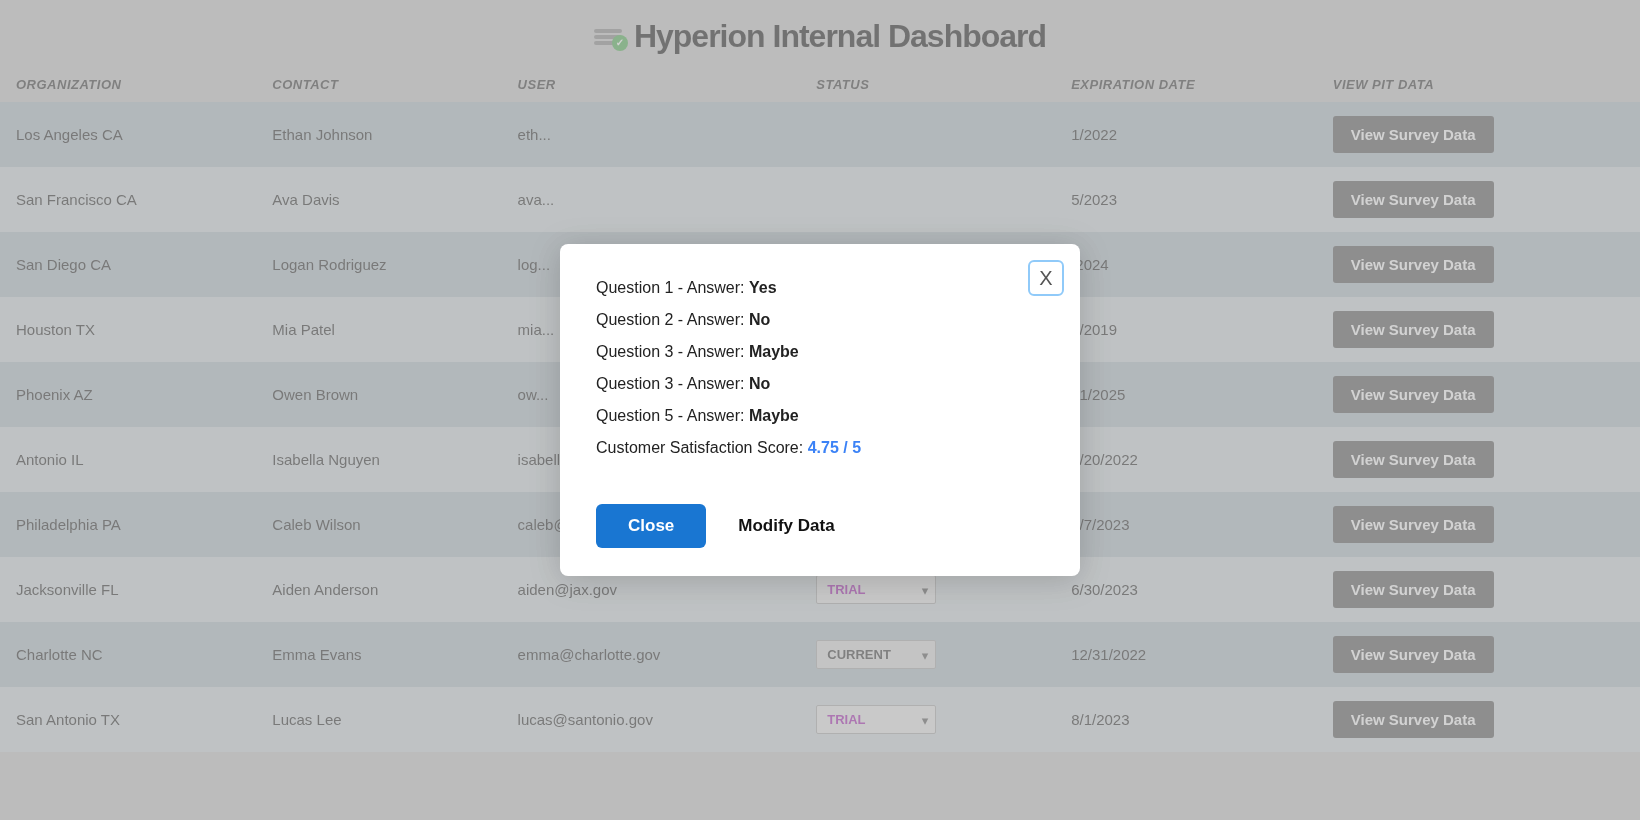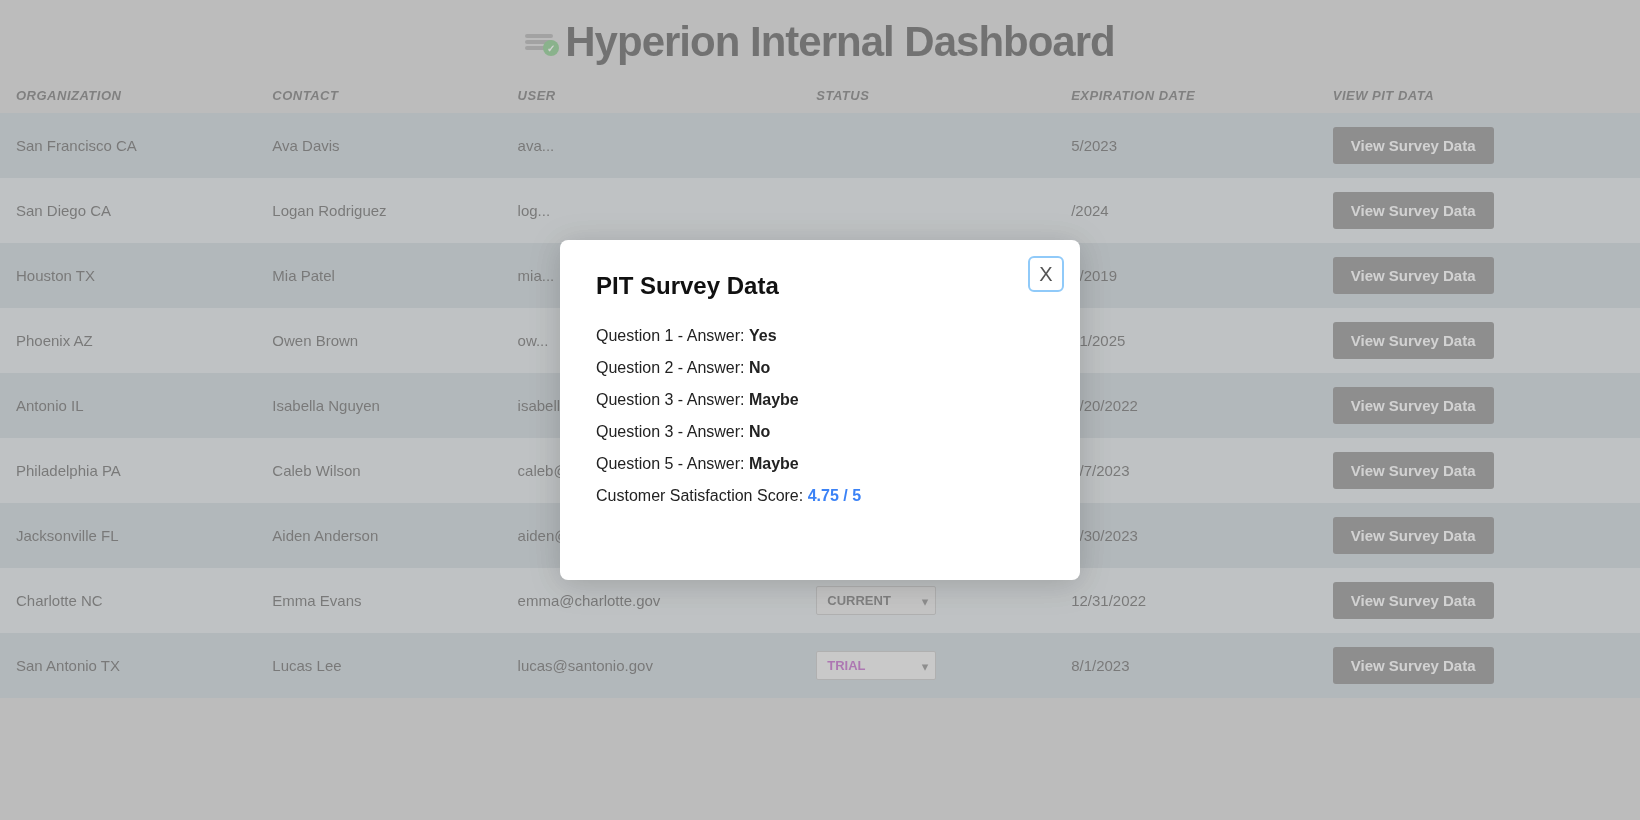--- a/index.html
+++ b/index.html
@@ -46,21 +46,21 @@
       background: #4caf50;
       border-radius: 50%;
       display: flex;
       align-items: center;
       justify-content: center;
       color: white;
       font-size: 10px;
       font-weight: bold;
     }
     .header h1 {
-      font-size: 42px;
+      font-size: 32px;
       font-weight: 900;
       color: #111;
       letter-spacing: -1px;
     }
 
     
     .table-container {
       width: 100%;
       border-collapse: collapse;
     }
@@ -243,20 +243,28 @@
     <tr>
       <th>ORGANIZATION</th>
       <th>CONTACT</th>
       <th>USER</th>
       <th>STATUS</th>
       <th>EXPIRATION DATE</th>
       <th>VIEW PIT DATA</th>
     </tr>
   </thead>
   <tbody id="table-body">
+  <tr>
+        <td>Los Angeles CA</td>
+        <td>Ethan Johnson</td>
+        <td>eth...</td>
+        <td></td>
+        <td>1/2022</td>
+        <td><button class="view-btn">View Survey Data</button></td>
+      </tr>
       <tr>
         <td>San Francisco CA</td>
         <td>Ava Davis</td>
         <td>ava...</td>
         <td></td>
         <td>5/2023</td>
         <td><button class="view-btn">View Survey Data</button></td>
       </tr>
       <tr>
         <td>San Diego CA</td>
@@ -320,21 +328,20 @@
         <td>lucas@santonio.gov</td>
         <td><div class="select-wrapper"><select class="status-select"><option value="TRIAL">TRIAL</option><option value="CURRENT">CURRENT</option><option value="EXPIRED">EXPIRED</option></select></div></td>
         <td>8/1/2023</td>
         <td><button class="view-btn">View Survey Data</button></td>
       </tr>
     </tbody>
 </table>
 
 <div class="overlay">
   <div class="modal">
-    <h2 class="modal-title">PIT Survey Data</h2>
     <button class="modal-close">X</button>
 
     <div class="modal-body">
       <p>
         <span>Question 1 - Answer:</span> <strong>Yes</strong>
       </p>
       <p>
         <span>Question 2 - Answer:</span> <strong>No</strong>
       </p>
       <p>
@@ -344,14 +351,18 @@
         <span>Question 3 - Answer:</span> <strong>No</strong>
       </p>
       <p>
         <span>Question 5 - Answer:</span> <strong>Maybe</strong>
       </p>
       <p>
         <span>Customer Satisfaction Score:</span> <span class="score-green">4.75 / 5</span>
       </p>
     </div>
 
+    <div class="modal-footer">
+      <button class="btn-close-modal">Close</button>
+      <button class="btn-modify">Modify Data</button>
+    </div>
   </div>
 </div>
 
 </body></html>

